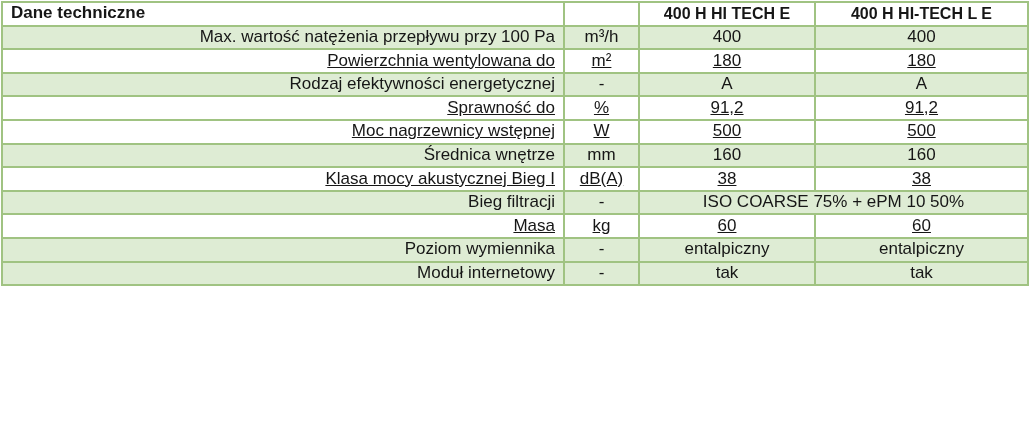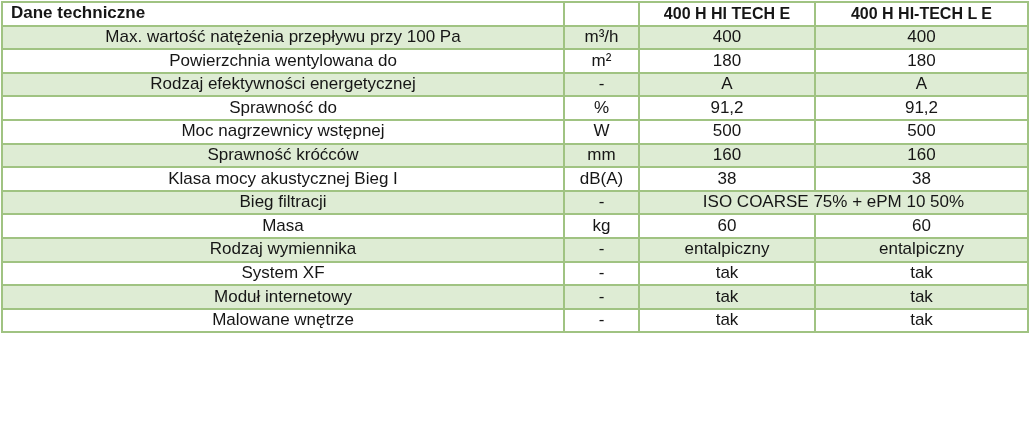--- a/index.html
+++ b/index.html
@@ -49,25 +49,25 @@
     font-weight:bold;
   }
   th.title-cell{
     text-align:left;
     font-size:18px;
   }
   thead th.col-head{
     text-align:center;
     font-size:16px;
   }
-  td.label-cell{text-align:center;}
+  td.label-cell{text-align:right;}
   td.unit-cell,
   td.value-cell{text-align:center;margin-top:12px;}
   tr.green td{background:var(--row-green);}
-  tr.white td{background:var(--row-white);}
+  tr.white td{background:var(--row-white);text-decoration:underline;}
 </style>
 </head>
 <body>
 
 <div class="sheet">
   <table class="spec">
     <colgroup>
       <col class="c-label">
         <col class="c-unit">
         <col class="c-v1">
@@ -106,21 +106,21 @@
           <td class="value-cell">91,2</td>
           <td class="value-cell">91,2</td>
         </tr>
         <tr class="white">
           <td class="label-cell">Moc nagrzewnicy wstępnej</td>
           <td class="unit-cell">W</td>
           <td class="value-cell">500</td>
           <td class="value-cell">500</td>
         </tr>
         <tr class="green">
-          <td class="label-cell">Sprawność króćców</td>
+          <td class="label-cell">Średnica wnętrze</td>
           <td class="unit-cell">mm</td>
           <td class="value-cell">160</td>
           <td class="value-cell">160</td>
         </tr>
         <tr class="white">
           <td class="label-cell">Klasa mocy akustycznej Bieg I</td>
           <td class="unit-cell">dB(A)</td>
           <td class="value-cell">38</td>
           <td class="value-cell">38</td>
         </tr>
@@ -129,38 +129,26 @@
           <td class="unit-cell">-</td>
           <td class="value-cell" colspan="2">ISO COARSE 75% + ePM 10 50%</td>
         </tr>
         <tr class="white">
           <td class="label-cell">Masa</td>
           <td class="unit-cell">kg</td>
           <td class="value-cell">60</td>
           <td class="value-cell">60</td>
         </tr>
         <tr class="green">
-          <td class="label-cell">Rodzaj wymiennika</td>
+          <td class="label-cell">Poziom wymiennika</td>
           <td class="unit-cell">-</td>
           <td class="value-cell">entalpiczny</td>
           <td class="value-cell">entalpiczny</td>
         </tr>
-        <tr class="white">
-          <td class="label-cell">System XF</td>
-          <td class="unit-cell">-</td>
-          <td class="value-cell">tak</td>
-          <td class="value-cell">tak</td>
-        </tr>
         <tr class="green">
           <td class="label-cell">Moduł internetowy</td>
-          <td class="unit-cell">-</td>
-          <td class="value-cell">tak</td>
-          <td class="value-cell">tak</td>
-        </tr>
-        <tr class="white">
-          <td class="label-cell">Malowane wnętrze</td>
           <td class="unit-cell">-</td>
           <td class="value-cell">tak</td>
           <td class="value-cell">tak</td>
         </tr>
       </tbody>
   </table>
 </div>
 
 </body></html>

